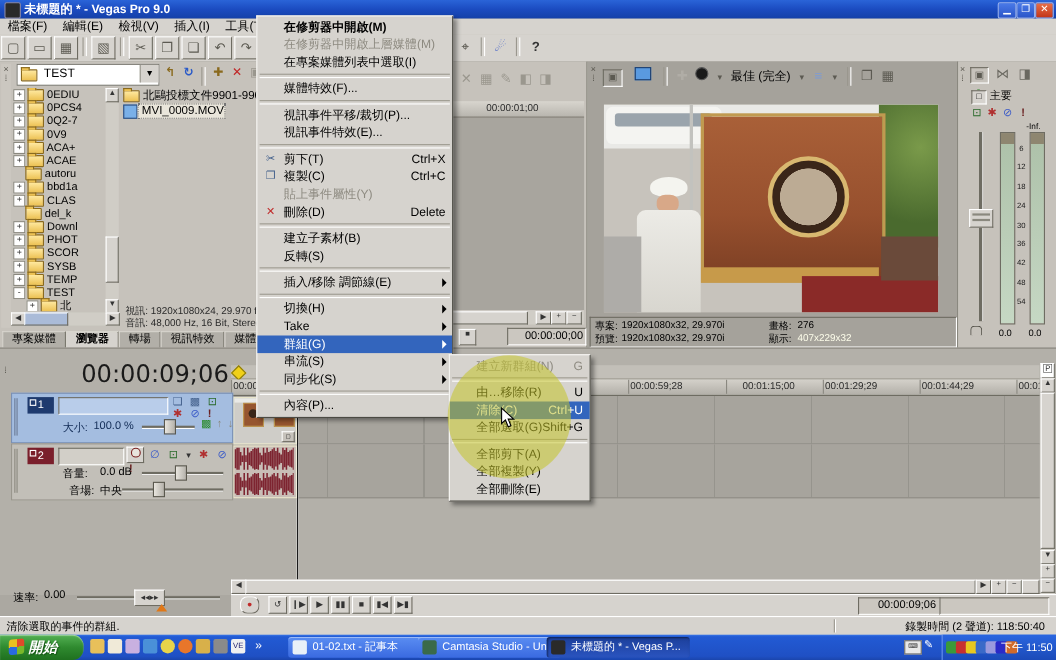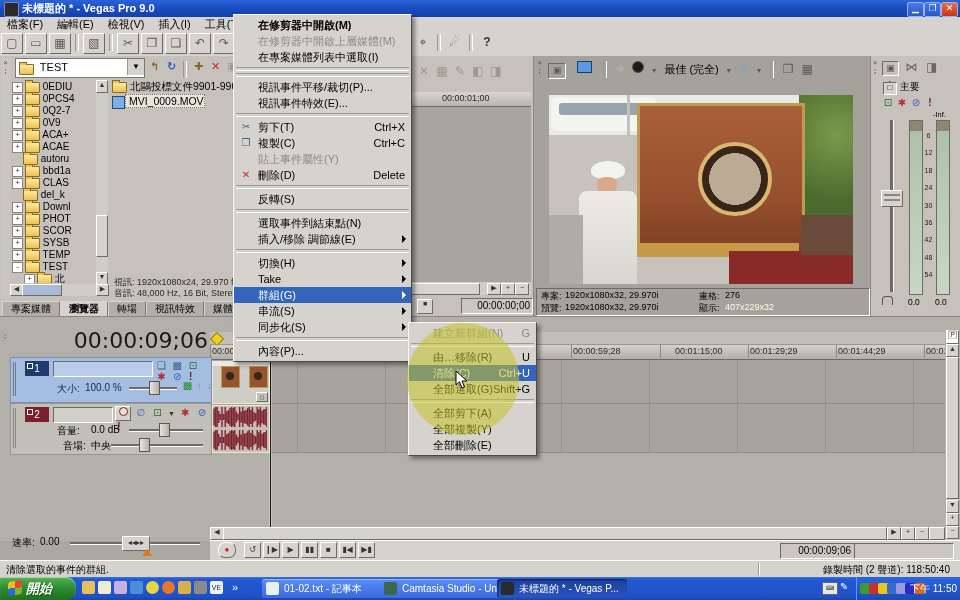--- a/index.html
+++ b/index.html
@@ -393,32 +393,33 @@
       <span id="tray"><span class="tri" style="left: 3px; background: rgb(58, 154, 58);"></span><span class="tri" style="left: 12px; background: rgb(200, 48, 48);"></span><span class="tri" style="left: 21px; background: rgb(232, 200, 32);"></span><span class="tri" style="left: 30px; background: rgb(58, 106, 200);"></span><span class="tri" style="left: 39px; background: rgb(154, 154, 222);"></span><span class="tri" style="left: 48px; background: rgb(42, 42, 200);"></span><span class="tri" style="left: 57px; background: rgb(208, 106, 42);"></span></span>
       <span class="abs" style="right:4px;top:5px;color:#fff;font-size:10px;">下午 11:50</span>
     </div>
   </div>
 
   <div id="ctx" class="abs menu" style="left:233px;top:14px;width:177px;z-index:50;">
       <div class="mi bold"><span class="mic "></span><span>在修剪器中開啟(M)</span></div>
       <div class="mi dis"><span class="mic "></span><span>在修剪器中開啟上層媒體(M)</span></div>
       <div class="mi"><span class="mic "></span><span>在專案媒體列表中選取(I)</span></div>
       <div class="msep"></div>
+      <div class="mi"><span class="mic "></span><span>媒體特效(F)...</span></div>
       <div class="msep"></div>
       <div class="mi"><span class="mic "></span><span>視訊事件平移/裁切(P)...</span></div>
       <div class="mi"><span class="mic "></span><span>視訊事件特效(E)...</span></div>
       <div class="msep"></div>
       <div class="mi"><span class="mic cut-icon">✂</span><span>剪下(T)</span><span class="sc">Ctrl+X</span></div>
       <div class="mi"><span class="mic copy-icon">❐</span><span>複製(C)</span><span class="sc">Ctrl+C</span></div>
       <div class="mi dis"><span class="mic "></span><span>貼上事件屬性(Y)</span></div>
       <div class="mi"><span class="mic delete-icon">✕</span><span>刪除(D)</span><span class="sc">Delete</span></div>
       <div class="msep"></div>
+      <div class="mi"><span class="mic "></span><span>建立子素材(B)</span></div>
       <div class="mi"><span class="mic "></span><span>反轉(S)</span></div>
       <div class="msep"></div>
-      <div class="mi"><span class="mic "></span><span>選取事件到結束點(N)</span></div>
       <div class="mi"><span class="mic "></span><span>插入/移除 調節線(E)</span><span class="arr"></span></div>
       <div class="msep"></div>
       <div class="mi"><span class="mic "></span><span>切換(H)</span><span class="arr"></span></div>
       <div class="mi"><span class="mic "></span><span>Take</span><span class="arr"></span></div>
       <div class="mi hl"><span class="mic "></span><span>群組(G)</span><span class="arr"></span></div>
       <div class="mi"><span class="mic "></span><span>串流(S)</span><span class="arr"></span></div>
       <div class="mi"><span class="mic "></span><span>同步化(S)</span><span class="arr"></span></div>
       <div class="msep"></div>
       <div class="mi"><span class="mic "></span><span>內容(P)...</span></div>
     </div>

